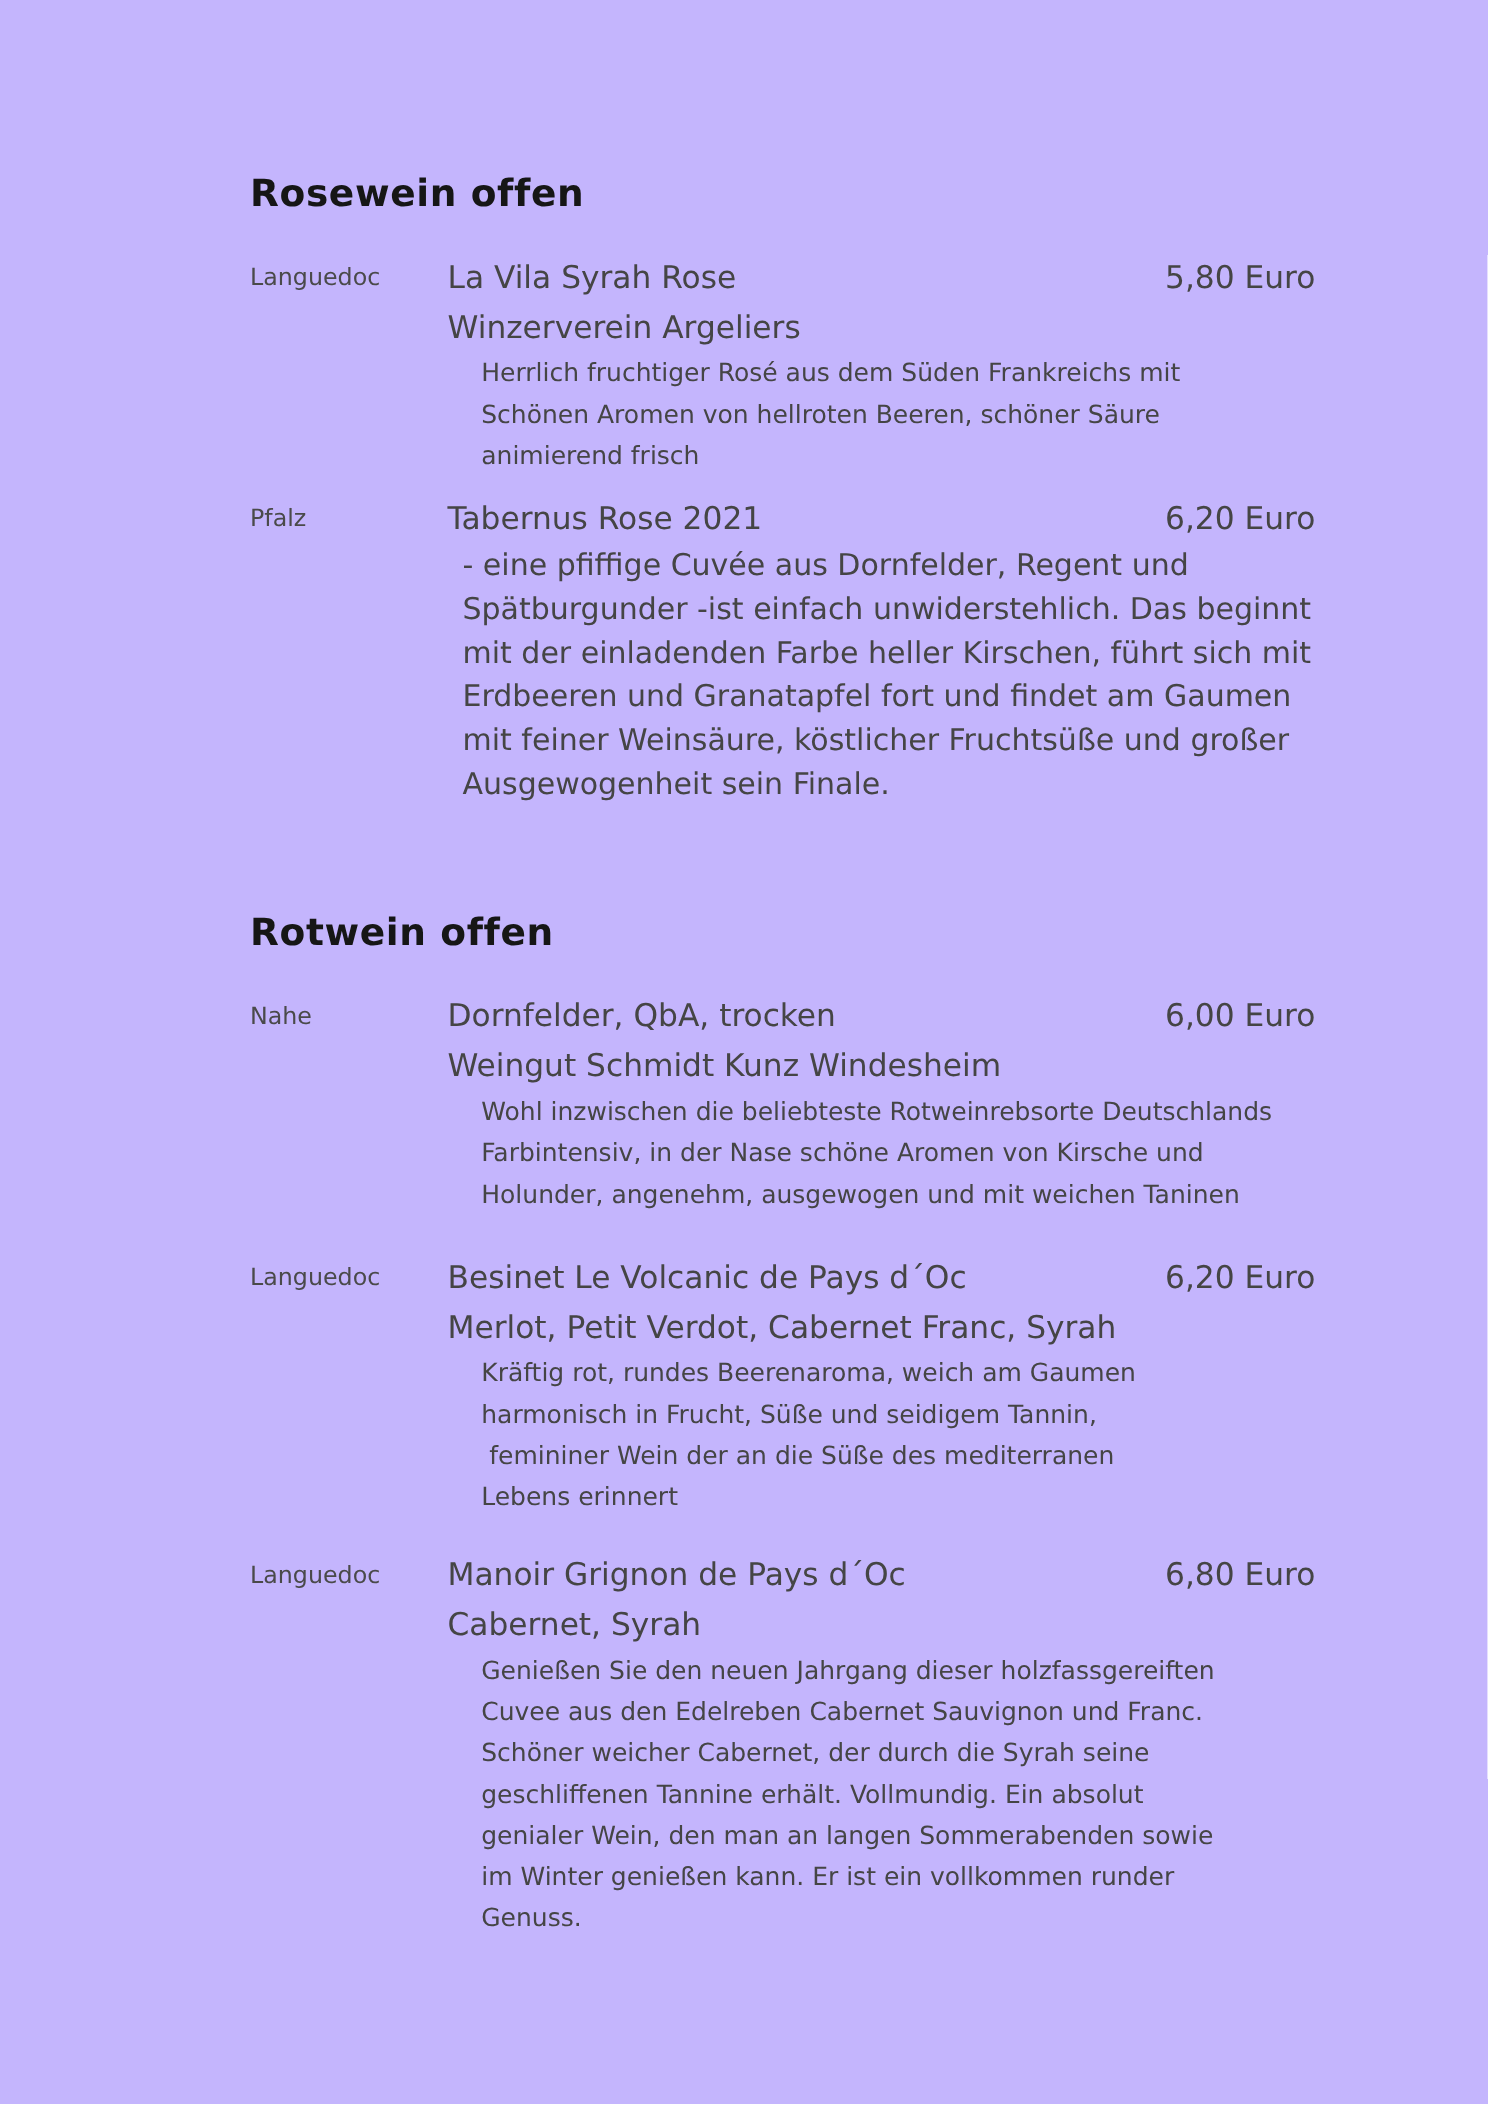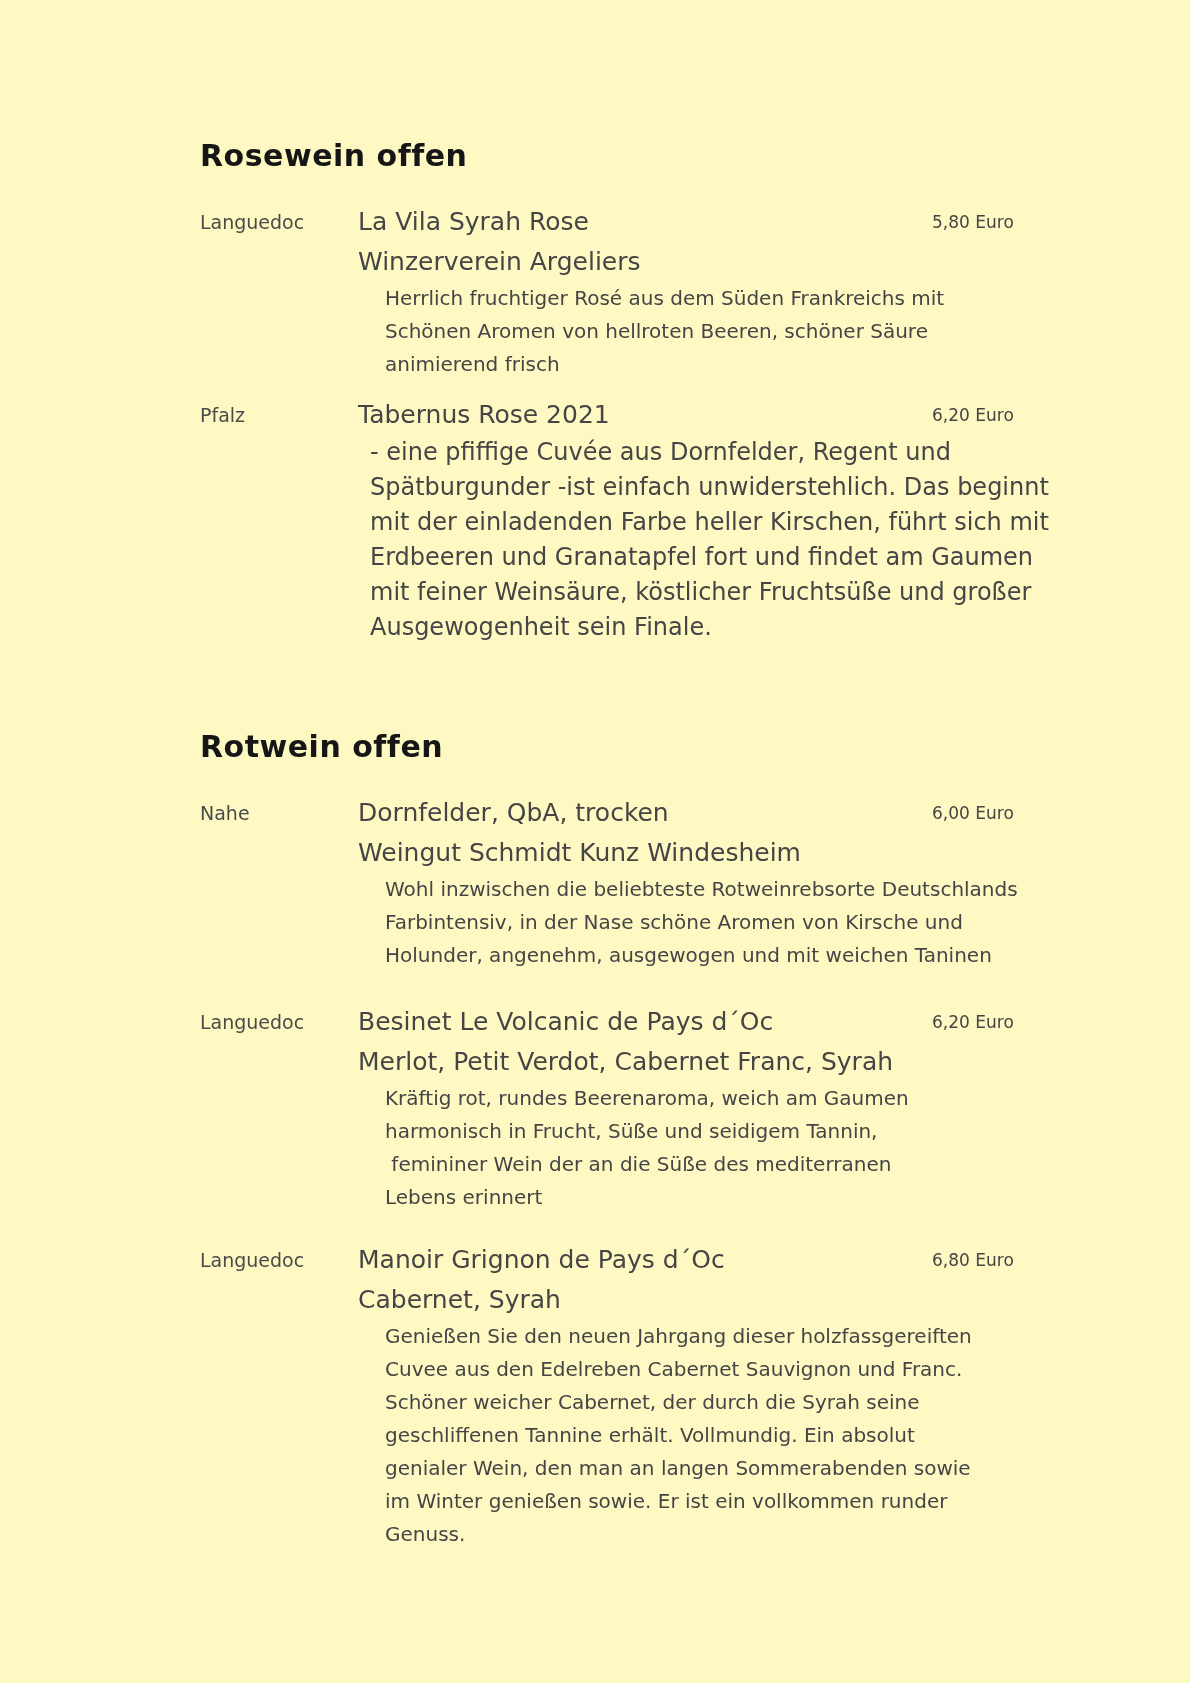--- a/index.html
+++ b/index.html
@@ -5,21 +5,21 @@
   html, body {
     margin: 0;
     padding: 0;
     background: #ffffff;
   }
   .page {
     position: relative;
     width: 1190px;
     height: 1683px;
     margin: 0 auto;
-    background: #fef9c3;
+    background: #c4b5fd;
     box-sizing: border-box;
     padding: 136px 130px 0 200px;
     font-family: "DejaVu Sans", sans-serif;
     color: #454545;
     overflow: hidden;
   }
   .section-heading {
     font-size: 30px;
     line-height: 40px;
     font-weight: 700;
@@ -53,21 +53,21 @@
     align-items: center;
   }
   .wine-name {
     flex: 0 0 574px;
     font-size: 25px;
     line-height: 40px;
     white-space: pre;
   }
   .wine-price {
     flex: 0 0 130px;
-    font-size: 17px;
+    font-size: 25px;
     line-height: 40px;
     white-space: pre;
   }
   .producer {
     font-size: 25px;
     line-height: 40px;
     white-space: pre;
   }
   .desc-sm .line {
     font-size: 20px;
@@ -168,20 +168,20 @@
           <div class="wine-name">Manoir Grignon de Pays d´Oc</div>
           <div class="wine-price">6,80 Euro</div>
         </div>
         <div class="producer">Cabernet, Syrah</div>
         <div class="desc-sm">
           <div class="line">Genießen Sie den neuen Jahrgang dieser holzfassgereiften</div>
           <div class="line">Cuvee aus den Edelreben Cabernet Sauvignon und Franc.</div>
           <div class="line">Schöner weicher Cabernet, der durch die Syrah seine</div>
           <div class="line">geschliffenen Tannine erhält. Vollmundig. Ein absolut</div>
           <div class="line">genialer Wein, den man an langen Sommerabenden sowie</div>
-          <div class="line">im Winter genießen sowie. Er ist ein vollkommen runder</div>
+          <div class="line">im Winter genießen kann. Er ist ein vollkommen runder</div>
           <div class="line">Genuss.</div>
         </div>
       </div>
     </div>
   </div>
 
 </div>
 
 </body></html>

